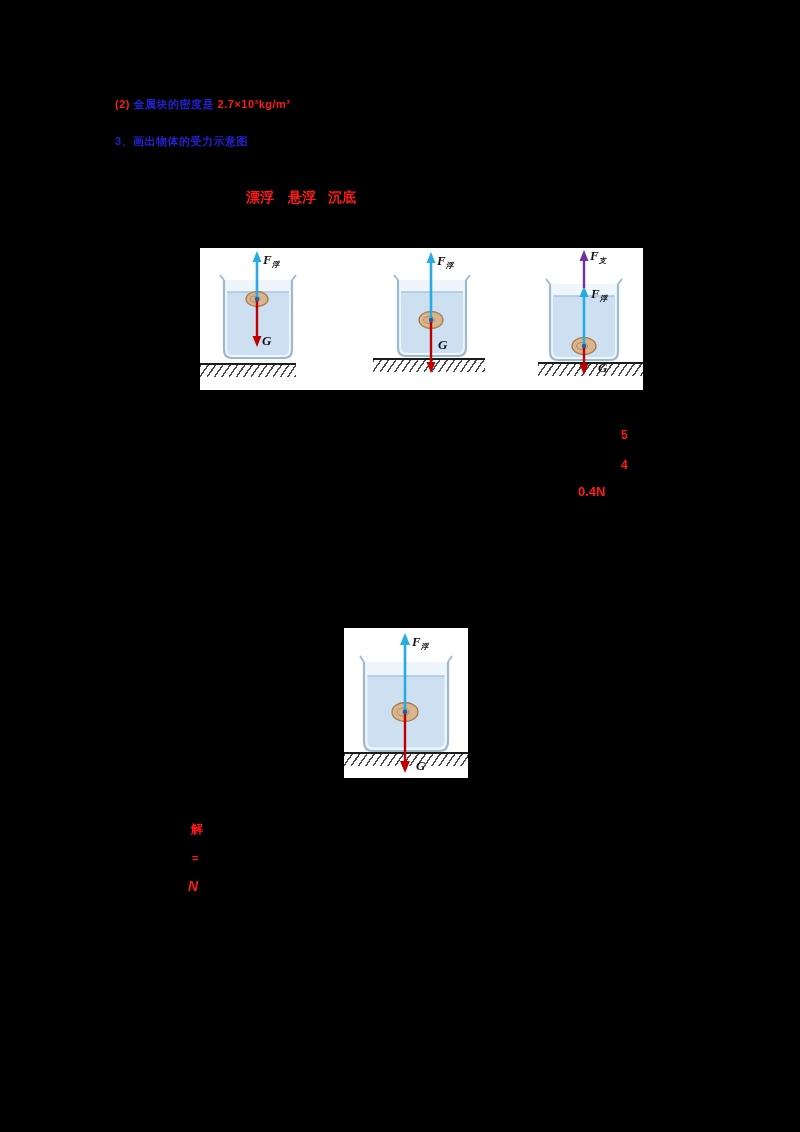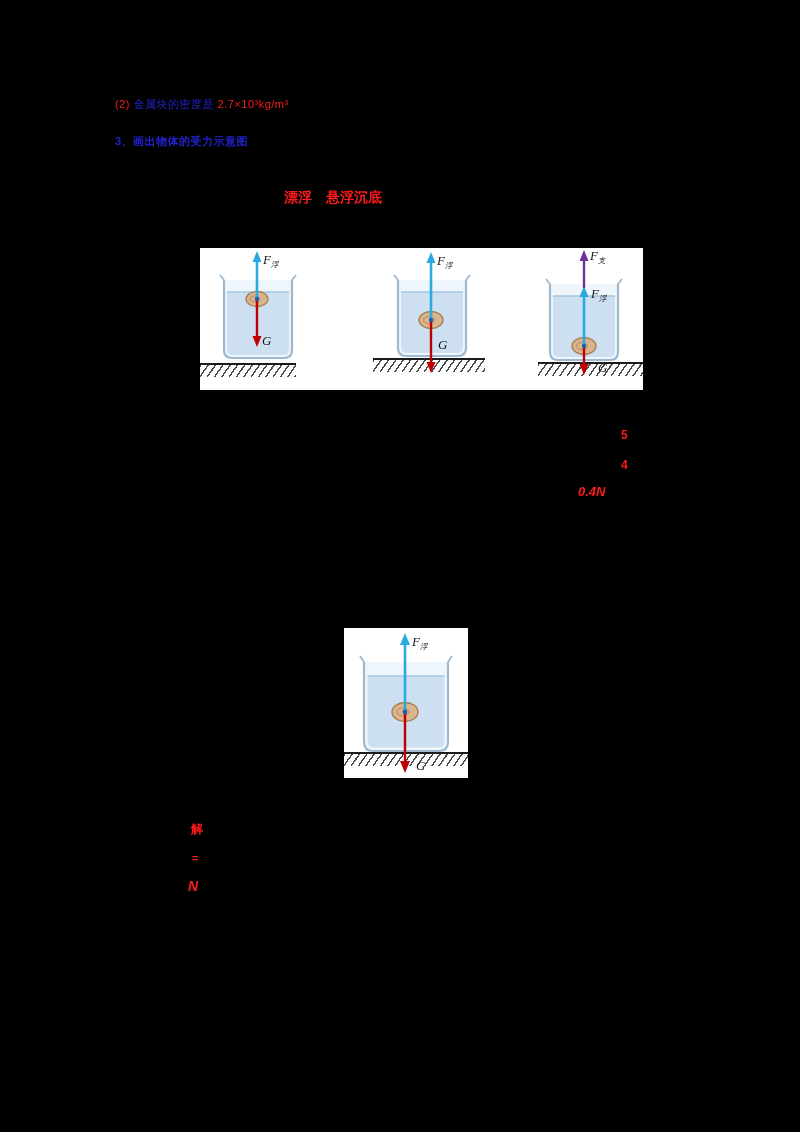--- a/index.html
+++ b/index.html
@@ -1,23 +1,23 @@
 <!DOCTYPE html>
 <html><head>
 <meta charset="utf-8">
 <style>
   html,body{margin:0;padding:0;background:#000;}
   .canvas{position:relative;width:800px;height:1132px;background:#000;overflow:hidden;
           font-family:"Liberation Sans",sans-serif;}
-  .abs{position:absolute;}
+  .abs{position:absolute;font-weight:bold;}
   .red{color:#fe1a1a;}
   .blue{color:#2222cc;}
   .line1{left:115px;top:97px;font-size:11px;letter-spacing:0.5px;white-space:nowrap;}
   .line2{left:115px;top:134px;font-size:11px;font-weight:bold;letter-spacing:0.5px;white-space:nowrap;}
-  .state-label{top:189px;font-size:14px;font-weight:bold;color:#fe1a1a;white-space:nowrap;margin-left:38px;}
+  .state-label{top:189px;font-size:14px;font-weight:bold;color:#fe1a1a;white-space:nowrap;}
   .panel{background:#fff;margin-left:48px;}
   .panel1{left:152px;top:248px;width:443px;height:142px;}
   .panel2{left:296px;top:628px;width:124px;height:150px;}
   .ground{position:absolute;height:12px;border-top:2px solid #1c1c1c;
           background:repeating-linear-gradient(125deg,#4a4a4a 0 1.4px,transparent 1.4px 6px);}
   .gA{left:0px;top:115px;width:96px;}
   .gB{left:173px;top:110px;width:112px;}
   .gC{left:338px;top:114px;width:105px;}
   .gD{left:0px;top:124px;width:124px;}
   .figsvg{position:absolute;left:0;top:0;}
@@ -31,40 +31,40 @@
   .buoy{stroke:#29abe2;stroke-width:2.6;}
   .buoy-head{fill:#29abe2;}
   .grav{stroke:#c00000;stroke-width:2.4;}
   .grav-head{fill:#c00000;}
   .supp{stroke:#7030a0;stroke-width:2.4;}
   .supp-head{fill:#7030a0;}
   .flabel{font-family:"Liberation Serif",serif;font-style:italic;font-size:13px;fill:#141414;}
   .note{color:#fe1a1a;font-weight:bold;white-space:nowrap;}
   .note-frac-top{left:621px;top:428px;font-size:12px;}
   .note-frac-bottom{left:621px;top:458px;font-size:12px;}
-  .note-value{left:578px;top:484px;font-size:13px;font-style:italic;}
+  .note-value{left:578px;top:484px;font-size:13px;}
   .mark1{left:191px;top:821px;font-size:12px;}
   .mark2{left:192px;top:852px;font-size:11px;}
   .mark3{left:188px;top:878px;font-size:14px;font-style:italic;}
 </style>
 </head>
 <body>
 
 <div class="canvas">
 
   <div class="abs line1">
     <span class="red">(2)</span>
     <span class="blue">金属块的密度是</span>
     <span class="red">2.7×10³kg/m³</span>
   </div>
   <div class="abs line2 blue">3、画出物体的受力示意图</div>
 
   <span class="abs state-label" style="left:246px;">漂浮</span>
   <span class="abs state-label" style="left:288px;">悬浮</span>
-  <span class="abs state-label" style="left:316px;">沉底</span>
+  <span class="abs state-label" style="left:328px;">沉底</span>
 
   <div class="abs panel panel1">
     <div class="ground gA"></div>
     <div class="ground gB"></div>
     <div class="ground gC"></div>
     <svg class="figsvg" width="443" height="142" viewBox="0 0 443 142">
 
       <g>
         <path class="glass" d="M24 32 L24 102 Q24 110 32 110 L84 110 Q92 110 92 102 L92 32"></path>
         <path class="flare" d="M24 32 L20 27 M92 32 L96 27"></path>

